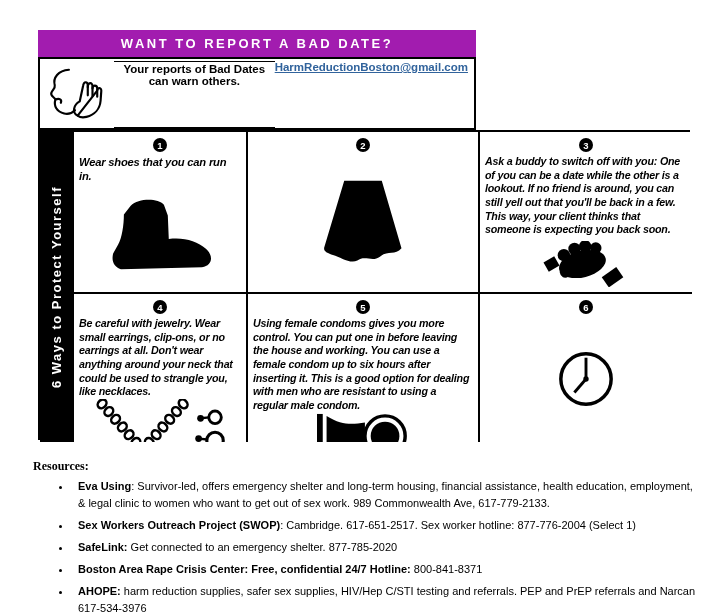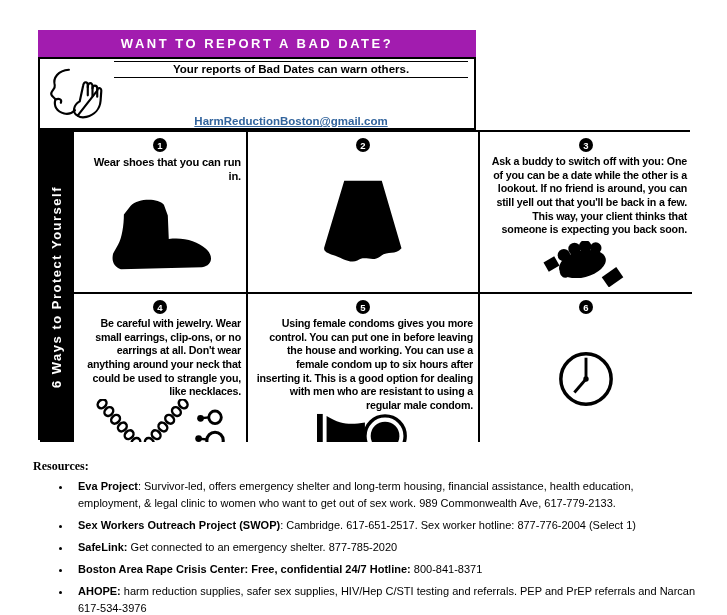--- a/index.html
+++ b/index.html
@@ -13,21 +13,21 @@
   .title-bar {
     position:absolute; left:38px; top:30px; width:438px; height:27px;
     background:#a21caf; color:#fff; display:flex; align-items:center; justify-content:center;
     font-weight:bold; font-size:13px; letter-spacing:2.5px;
   }
   .info-box {
     position:absolute; left:38px; top:57px; width:438px; height:73px;
     border:2px solid #000; display:flex; background:#fff;
   }
   .info-icon-wrap { width:74px; display:flex; align-items:center; justify-content:center; }
-  .info-text { flex:1; display:flex; flex-direction:column; justify-content:space-between;
+  .info-text { flex:1; display:flex; justify-content:space-between;
     text-align:center; font-size:11.5px; padding-right:6px; }
   .info-row1 { font-weight:bold; border-top:1.5px solid #000; border-bottom:1.5px solid #000;
     padding:1px 0 2px; margin-top:2px; }
   .info-row2 { padding:1px 2px 2px; border-bottom:1.5px solid #000; line-height:1.35; }
   .info-row3 { padding:2px 0 1px; font-weight:bold; }
   .or-strong { font-weight:bold; text-decoration:underline; }
   .email-link { color:#31639C; text-decoration:underline; font-weight:bold; cursor:pointer; }
   
   .tips-table {
     position:absolute; left:38px; top:130px; width:652px; height:310px;
@@ -47,22 +47,23 @@
     display:flex; flex-direction:column; align-items:center;
     padding:4px 5px 2px; overflow:hidden;
   }
   .cell.row2 { border-top:2px solid #000; }
   .num-badge {
     width:14px; height:14px; border-radius:50%; background:#000; color:#fff;
     font-size:9.5px; font-weight:bold; display:flex; align-items:center; justify-content:center;
     margin:2px auto 3px; flex:0 0 auto;
   }
   .tip-text {
-    font-weight:bold; font-size:10.7px; line-height:1.28; text-align:right;
+    font-weight:bold; font-size:10.7px; line-height:1.28; text-align:left;
     letter-spacing:-0.2px;
+    font-style:italic;
   }
   .tip-text.big { font-size:11.2px; }
   .u { text-decoration:underline; }
   .tip-icon { display:flex; align-items:center; justify-content:center; flex:1 1 auto; }
   
   .resources {
     position:absolute; left:33px; top:459px; width:664px; font-size:11px;
   }
   .res-heading { font-weight:bold; font-size:12px; margin-bottom:4px;font-family:Liberation Serif, serif; }
   .res-list { list-style:disc; padding-left:39px; }
@@ -197,21 +198,21 @@
           <line x1="31" y1="31" x2="19" y2="45" stroke="#000" stroke-width="3"></line>
           <circle cx="31" cy="31" r="2.8" fill="#000"></circle>
         </svg>
       </div>
     </div>
   </div>
 
   <div class="resources">
     <div class="res-heading">Resources:</div>
     <ul class="res-list">
-      <li><span class="res-bold">Eva Project</span><span>: Survivor-led, offers emergency shelter and long-term housing, financial assistance, health education, employment, &amp; legal clinic to women who want to get out of sex work. 989 Commonwealth Ave, 617-779-2133.</span></li>
+      <li><span class="res-bold">Eva Using</span><span>: Survivor-led, offers emergency shelter and long-term housing, financial assistance, health education, employment, &amp; legal clinic to women who want to get out of sex work. 989 Commonwealth Ave, 617-779-2133.</span></li>
       <li><span class="res-bold">Sex Workers Outreach Project (SWOP)</span><span>: Cambridge. 617-651-2517. Sex worker hotline: 877-776-2004 (Select 1)</span></li>
       <li><span class="res-bold">SafeLink:</span><span> Get connected to an emergency shelter.  877-785-2020</span></li>
       <li><span class="res-bold">Boston Area Rape Crisis Center: Free, confidential 24/7 Hotline:</span><span> 800-841-8371</span></li>
       <li><span class="res-bold">AHOPE:</span><span> harm reduction supplies, safer sex supplies, HIV/Hep C/STI testing and referrals. PEP and PrEP referrals and Narcan 617-534-3976</span></li>
     </ul>
   </div>
 
 </div>
 
 </body></html>

